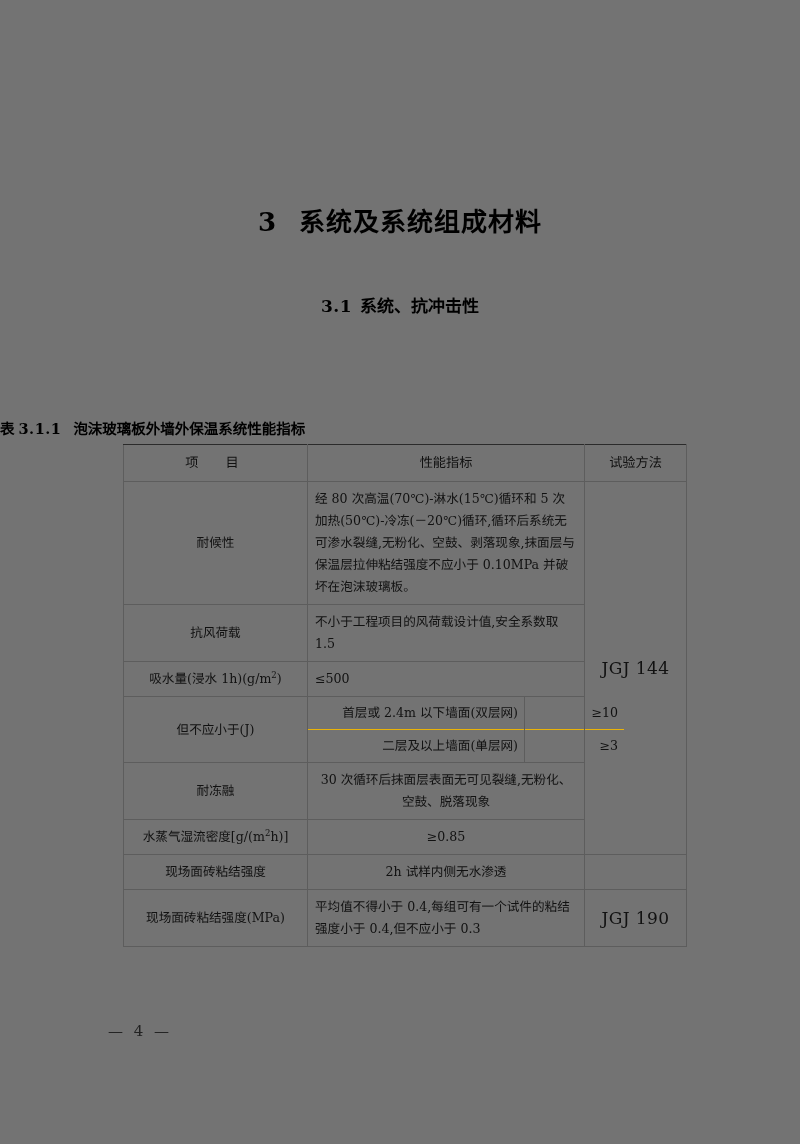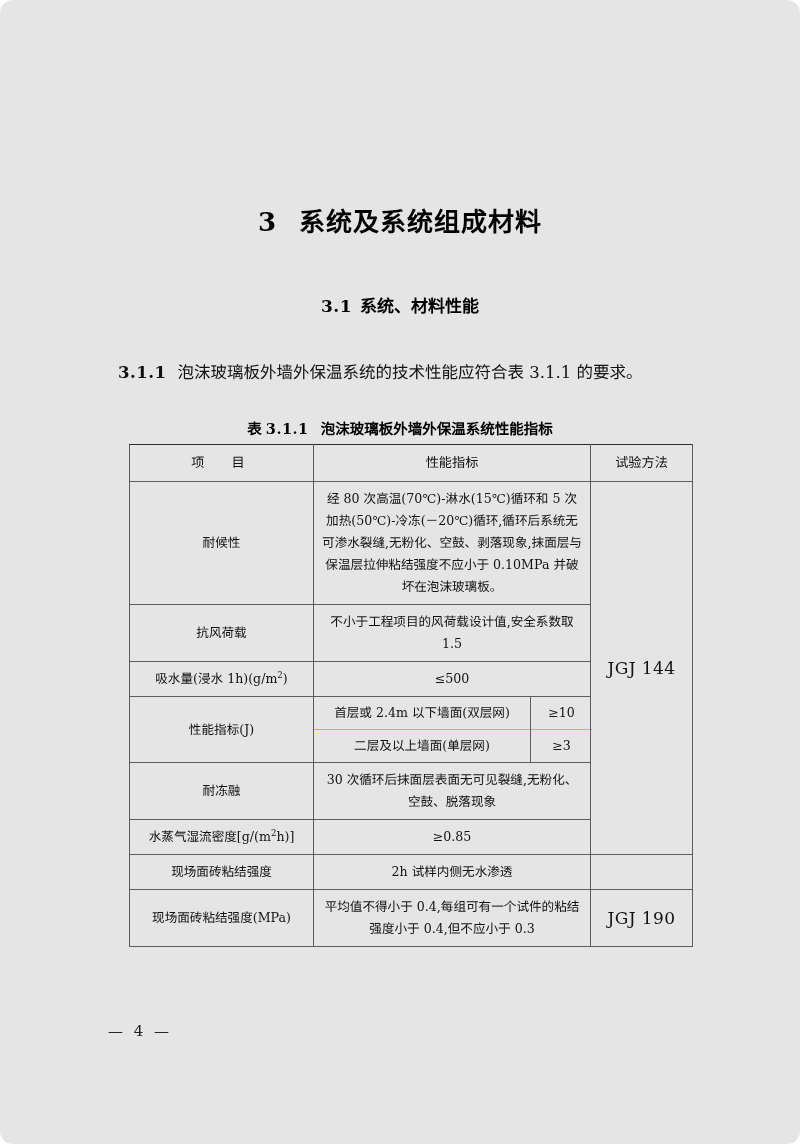--- a/index.html
+++ b/index.html
@@ -13,22 +13,21 @@
     height: 1144px;
     position: relative;
     font-family: "DejaVu Serif", "Liberation Serif", serif;
     color: #1a1a1a;
     overflow: hidden;
   }
 
   .page {
     position: absolute;
     inset: 0;
-    background: #e5e5e5;
-    border-radius: 13px;
+    background: #737373;
   }
 
   
   .chapter-title {
     position: absolute;
     top: 184px;
     left: 0;
     width: 800px;
     text-align: center;
     font-size: 26px;
@@ -77,74 +76,75 @@
     font-family: "DejaVu Serif", "Liberation Serif", serif;
     margin-right: 11px;
   }
 
   
   .table-caption {
     position: absolute;
     top: 417px;
     left: 0;
     width: 800px;
-    text-align: center;
+    text-align: left;
     font-size: 14.5px;
     font-weight: bold;
     color: #000;
     font-family: "DejaVu Sans", "Liberation Sans", sans-serif;
   }
   .table-caption .cap-num {
     font-family: "DejaVu Serif", "Liberation Serif", serif;
     margin: 0 12px 0 4px;
     letter-spacing: 0.5px;
   }
 
   
   .spec-table {
     position: absolute;
     top: 444px;
-    left: 129px;
+    left: 123px;
     width: 563px;
     border-collapse: collapse;
     font-size: 12.6px;
     color: #111;
     table-layout: fixed;
   }
   .spec-table td, .spec-table th {
     border: 1px solid #5d5d5d;
     padding: 0;
     font-weight: normal;
     vertical-align: middle;
   }
   .spec-table .outer-top td { border-top: 1.6px solid #2b2b2b; }
 
   .cell {
     padding: 6px 7px;
     line-height: 22px;
+    text-align: right;
   }
   .c-center { text-align: center; }
-  .c-left   { text-align: center; }
+  .c-left   { text-align: left; }
 
   .hdr td { text-align: center; font-size: 13.2px; }
   .hdr .cell { padding: 7px 6px; }
   .spaced { letter-spacing: 7px; padding-left: 7px; }
 
   .col-item   { width: 184px; }
   .col-spec   { width: 277px; }
   .col-method { width: 102px; }
 
   .nested {
     width: 100%;
     border-collapse: collapse;
     table-layout: fixed;
   }
   .nested td { border: none; }
   .nested tr + tr td { border-top: 1px solid #eab308; }
-  .nested td + td { border-left: 1px solid #5d5d5d; }
+  .nested td + td { border-left: 1px solid #5d5d5d; padding-left: 38px; }
   .nested .n-desc { width: 216px; text-align: center; }
   .nested .n-val  { width: 61px;  text-align: center; }
   .nested .cell { padding: 5px 6px; }
 
   .num-lat { font-family: "DejaVu Serif", "Liberation Serif", serif; }
 
   sup { font-size: 0.68em; vertical-align: super; line-height: 0; }
 
   .method-cell { text-align: center; font-size: 17px; letter-spacing: 0.4px; }
 
@@ -162,26 +162,23 @@
 </head>
 <body>
 
 <div class="page">
 
   <h1 class="chapter-title">
     <span class="num">3</span><span>系统及系统组成材料</span>
   </h1>
 
   <h2 class="section-title">
-    <span class="num">3.1</span><span>系统、材料性能</span>
+    <span class="num">3.1</span><span>系统、抗冲击性</span>
   </h2>
 
-  <p class="clause">
-    <span class="clause-num">3.1.1</span><span>泡沫玻璃板外墙外保温系统的技术性能应符合表 3.1.1 的要求。</span>
-  </p>
 
   <div class="table-caption">
     <span>表</span><span class="cap-num">3.1.1</span><span>泡沫玻璃板外墙外保温系统性能指标</span>
   </div>
 
   <table class="spec-table">
     <colgroup>
       <col class="col-item">
         <col class="col-spec">
         <col class="col-method">
@@ -224,21 +221,21 @@
         <td>
           <div class="cell c-center">吸水量(浸水 1h)(g/m<sup>2</sup>)</div>
         </td>
         <td>
           <div class="cell c-left">≤500</div>
         </td>
       </tr>
 
       <tr>
         <td>
-          <div class="cell c-center">性能指标(J)</div>
+          <div class="cell c-center">但不应小于(J)</div>
         </td>
         <td style="padding:0">
           <table class="nested">
             <tbody>
               <tr>
                 <td class="n-desc">
                   <div class="cell">首层或 2.4m 以下墙面(双层网)</div>
                 </td>
                 <td class="n-val">
                   <div class="cell num-lat">≥10</div>

